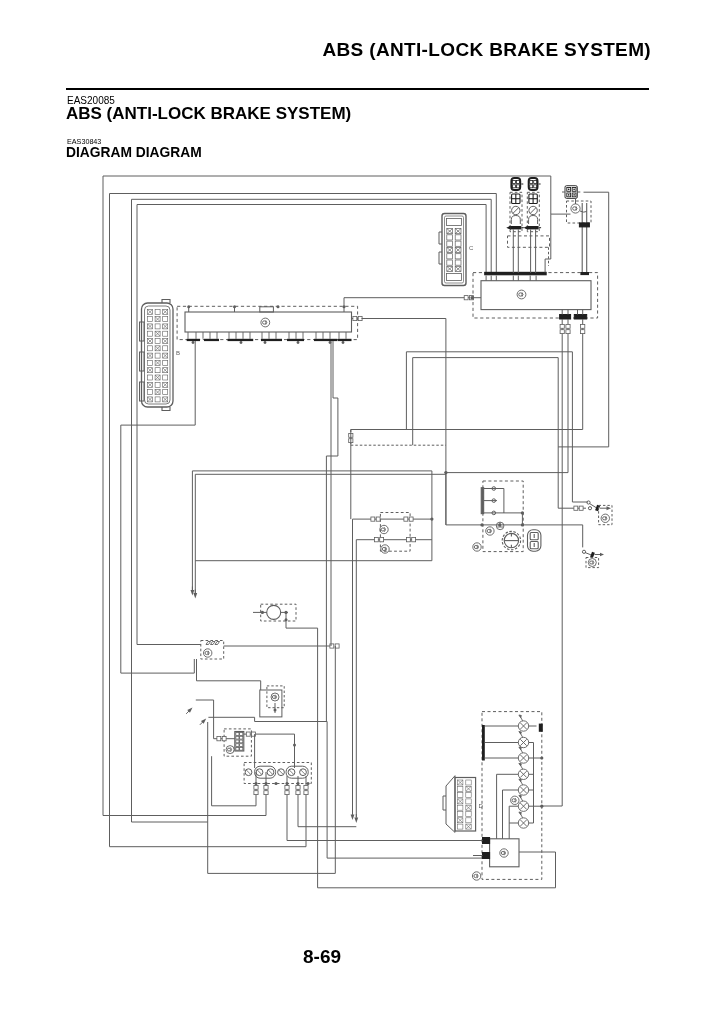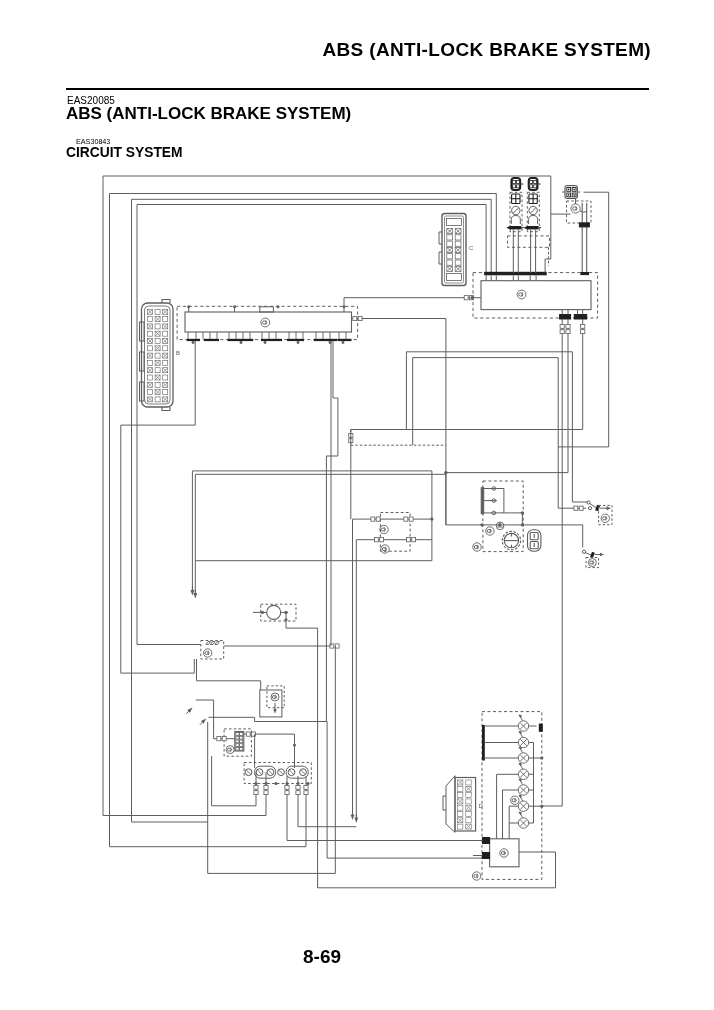--- a/index.html
+++ b/index.html
@@ -1,35 +1,35 @@
 <!DOCTYPE html>
 <html><head><meta charset="utf-8">
 <style>
 html,body{margin:0;padding:0;background:#fff;width:714px;height:1010px;overflow:hidden}
 body{font-family:"Liberation Sans",sans-serif;color:#000;position:relative}
 .hdr{position:absolute;top:39px;left:0;width:651px;text-align:right;font-size:19px;font-weight:bold;letter-spacing:0.35px}
 .rule{position:absolute;left:66px;top:88px;width:583px;height:2px;background:#000}
 .eas1{position:absolute;left:67px;top:95px;font-size:10px}
 .h2{position:absolute;left:66px;top:104px;font-size:17px;font-weight:bold}
-.eas2{position:absolute;left:76px;top:137px;font-size:7.2px}
+.eas2{position:absolute;left:67px;top:137px;font-size:7.2px}
 .h3{position:absolute;left:66px;top:145px;font-size:13.8px;font-weight:bold}
 .ftr{position:absolute;left:0;top:946px;width:644px;text-align:center;font-size:19px;font-weight:bold}
 </style></head><body>
 
 <div class="hdr">ABS (ANTI-LOCK BRAKE SYSTEM)</div>
 
 <div class="rule"></div>
 
 <div class="eas1">EAS20085</div>
 
 <div class="h2">ABS (ANTI-LOCK BRAKE SYSTEM)</div>
 
 <div class="eas2">EAS30843</div>
 
-<div class="h3">CIRCUIT SYSTEM</div>
+<div class="h3">DIAGRAM DIAGRAM</div>
 
 <svg width="714" height="1010" viewBox="0 0 714 1010" style="position:absolute;left:0;top:0" shape-rendering="auto">
 
 <g stroke="#5e5e5e" fill="none" stroke-width="1">
 <path d="M 103 176 V 815.5 H 266"></path>
 <path d="M 109.5 193.5 V 846.7 H 306"></path>
 <path d="M 195.2 341 V 425.1 H 120.8 V 673.1 H 194.3 V 659"></path>
 <path d="M 131.5 199.3 V 822 H 207.7"></path>
 <path d="M 137 204.5 V 644.5 H 200.8"></path>
 <path d="M 103 176 H 550.8 V 214.1 H 570.5"></path>

